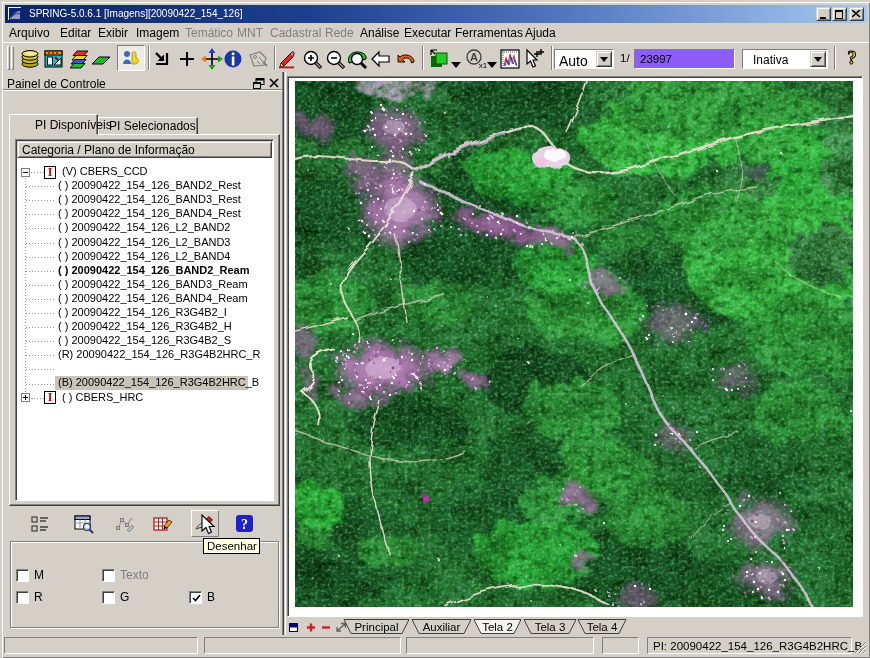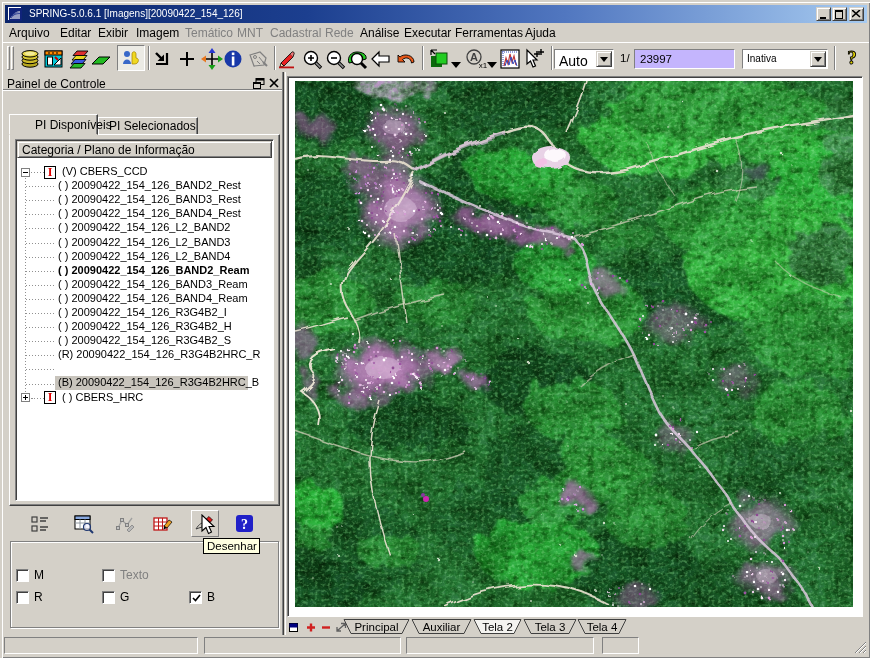--- a/index.html
+++ b/index.html
@@ -180,25 +180,25 @@
     <div class="abs" style="left:549px;top:3px;width:1px;height:24px;background:#fff;"></div>
 <div class="abs sunkenlite" style="left:551px;top:6px;width:60px;height:20px;background:#fff;">
       <span class="abs txt" style="left:4px;top:3px;font-size:14px;">Auto</span>
       <div class="abs raised2" style="right:1px;top:1px;width:16px;height:16px;">
         <svg class="abs" style="left:3px;top:5px;" width="9" height="6">
           <path d="M0 0 L8 0 L4 5 Z" fill="#000"></path>
         </svg>
       </div>
     </div>
 <span class="abs txt" style="left:617px;top:9px;font-size:11.5px;">1/</span>
-<div class="abs sunkenlite" style="left:631px;top:6px;width:101px;height:20px;background:#c4b5fd;">
+<div class="abs sunkenlite" style="left:631px;top:6px;width:101px;height:20px;background:#8b5cf6;">
       <span class="abs txt" style="left:5px;top:3px;font-size:11.5px;">23997</span>
     </div>
 <div class="abs sunkenlite" style="left:739px;top:6px;width:86px;height:20px;background:#fff;">
-      <span class="abs txt" style="left:4px;top:3px;font-size:10px;">Inativa</span>
+      <span class="abs txt" style="left:10px;top:3px;font-size:12px;">Inativa</span>
       <div class="abs raised2" style="right:1px;top:1px;width:16px;height:16px;">
         <svg class="abs" style="left:3px;top:5px;" width="9" height="6">
           <path d="M0 0 L8 0 L4 5 Z" fill="#000"></path>
         </svg>
       </div>
     </div>
 <div class="abs" style="left:831px;top:3px;width:1px;height:24px;background:#808080;"></div>
     <div class="abs" style="left:832px;top:3px;width:1px;height:24px;background:#fff;"></div>
 <div class="abs" style="left:839px;top:4px;width:20px;height:22px;"><svg width="20" height="22">
         <text x="10" y="17" font-family="Liberation Serif" font-size="19" font-weight="bold" fill="#e8d800" stroke="#000" stroke-width="0.9" text-anchor="middle">?</text>
@@ -1266,17 +1266,20 @@
       <text x="263.0" y="11.5" font-family="Liberation Sans" font-size="11.5" fill="#000" text-anchor="middle">Tela 3</text>
       <path d="M291 0.5 L339 0.5 L332 14.5 L298 14.5 Z" fill="#d4d0c8" stroke="#404040"></path>
       <text x="315.0" y="11.5" font-family="Liberation Sans" font-size="11.5" fill="#000" text-anchor="middle">Tela 4</text>
     </svg></div>
 
 <div class="abs" id="status" style="left:0;top:634px;width:870px;height:22px;">
   <div class="abs sunkenlite" style="left:3px;top:2px;width:194px;height:17px;"></div>
   <div class="abs sunkenlite" style="left:203px;top:2px;width:197px;height:17px;"></div>
   <div class="abs sunkenlite" style="left:405px;top:2px;width:188px;height:17px;"></div>
   <div class="abs sunkenlite" style="left:601px;top:2px;width:37px;height:17px;"></div>
+  <div class="abs sunkenlite" style="left:646px;top:2px;width:205px;height:17px;">
+      <span class="txt abs" style="left:5px;top:2px;font-size:11.5px;">PI: 20090422_154_126_R3G4B2HRC_B</span>
+    </div>
   <svg class="abs" style="left:853px;top:6px;" width="13" height="13">
       <path d="M12 1 L1 12 M12 5 L5 12 M12 9 L9 12" stroke="#808080" stroke-width="1"></path>
       <path d="M12 2 L2 12 M12 6 L6 12 M12 10 L10 12" stroke="#fff" stroke-width="1"></path>
     </svg>
 </div>
 
 </body></html>

